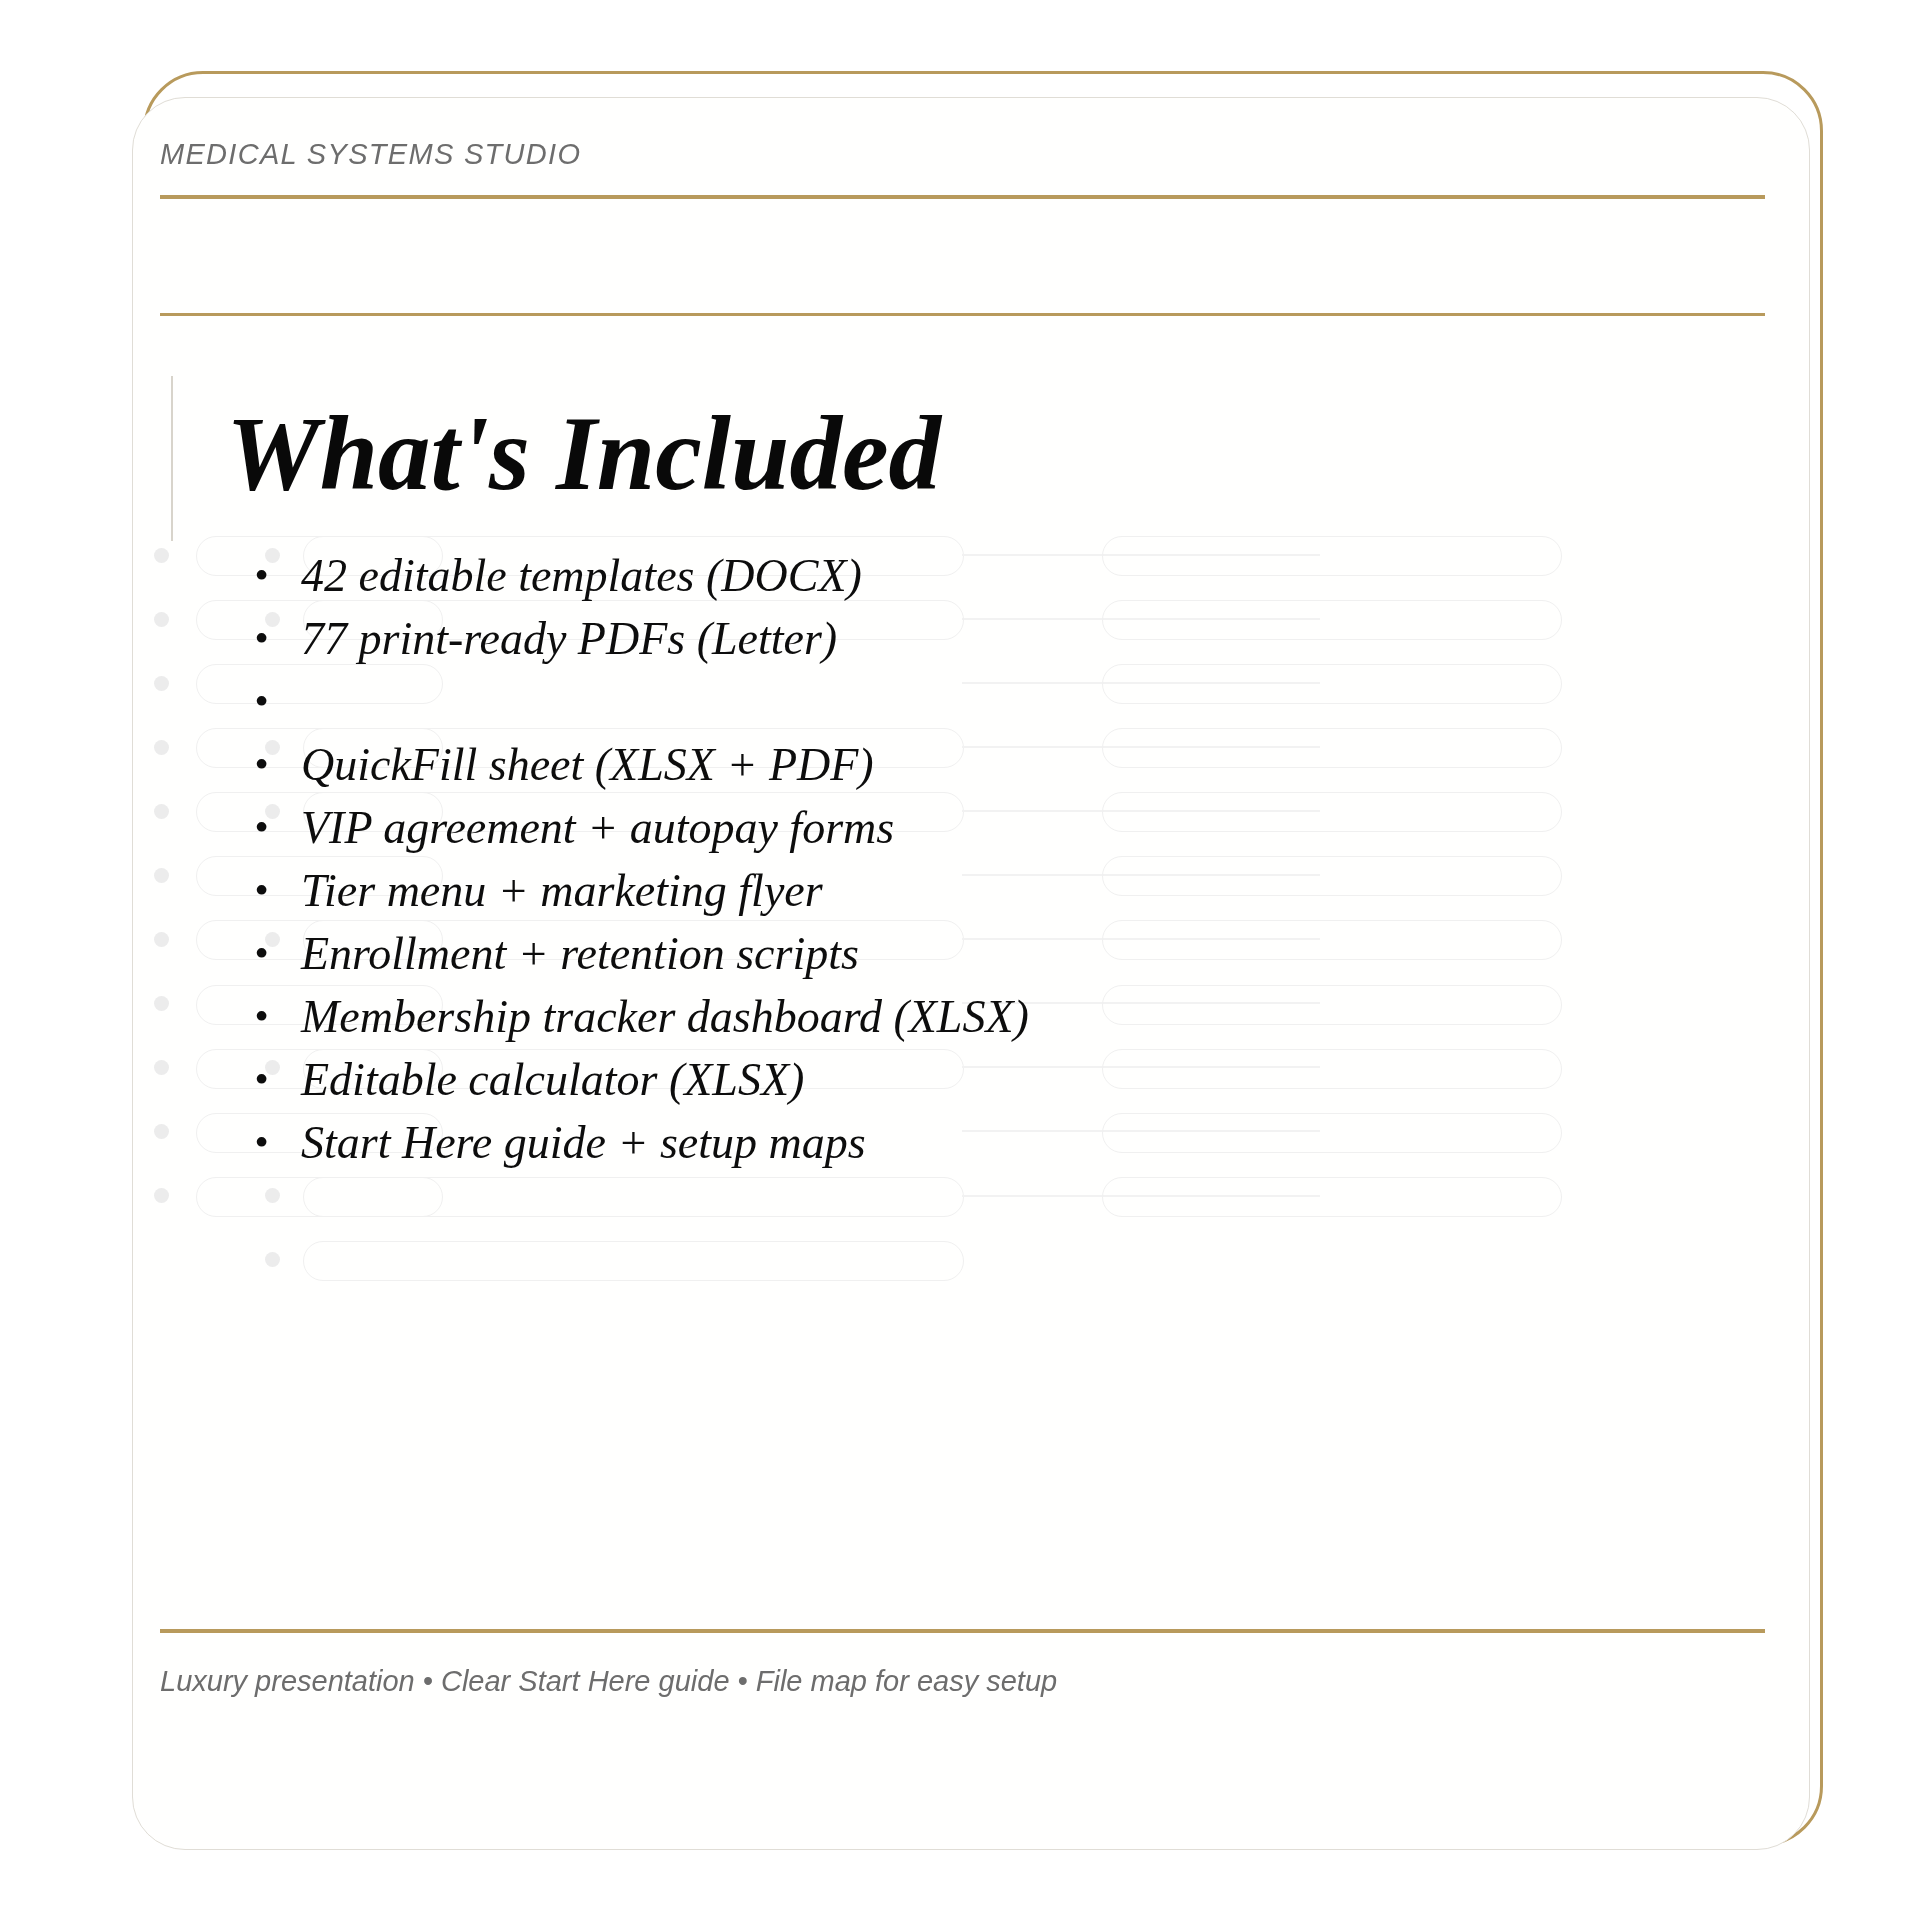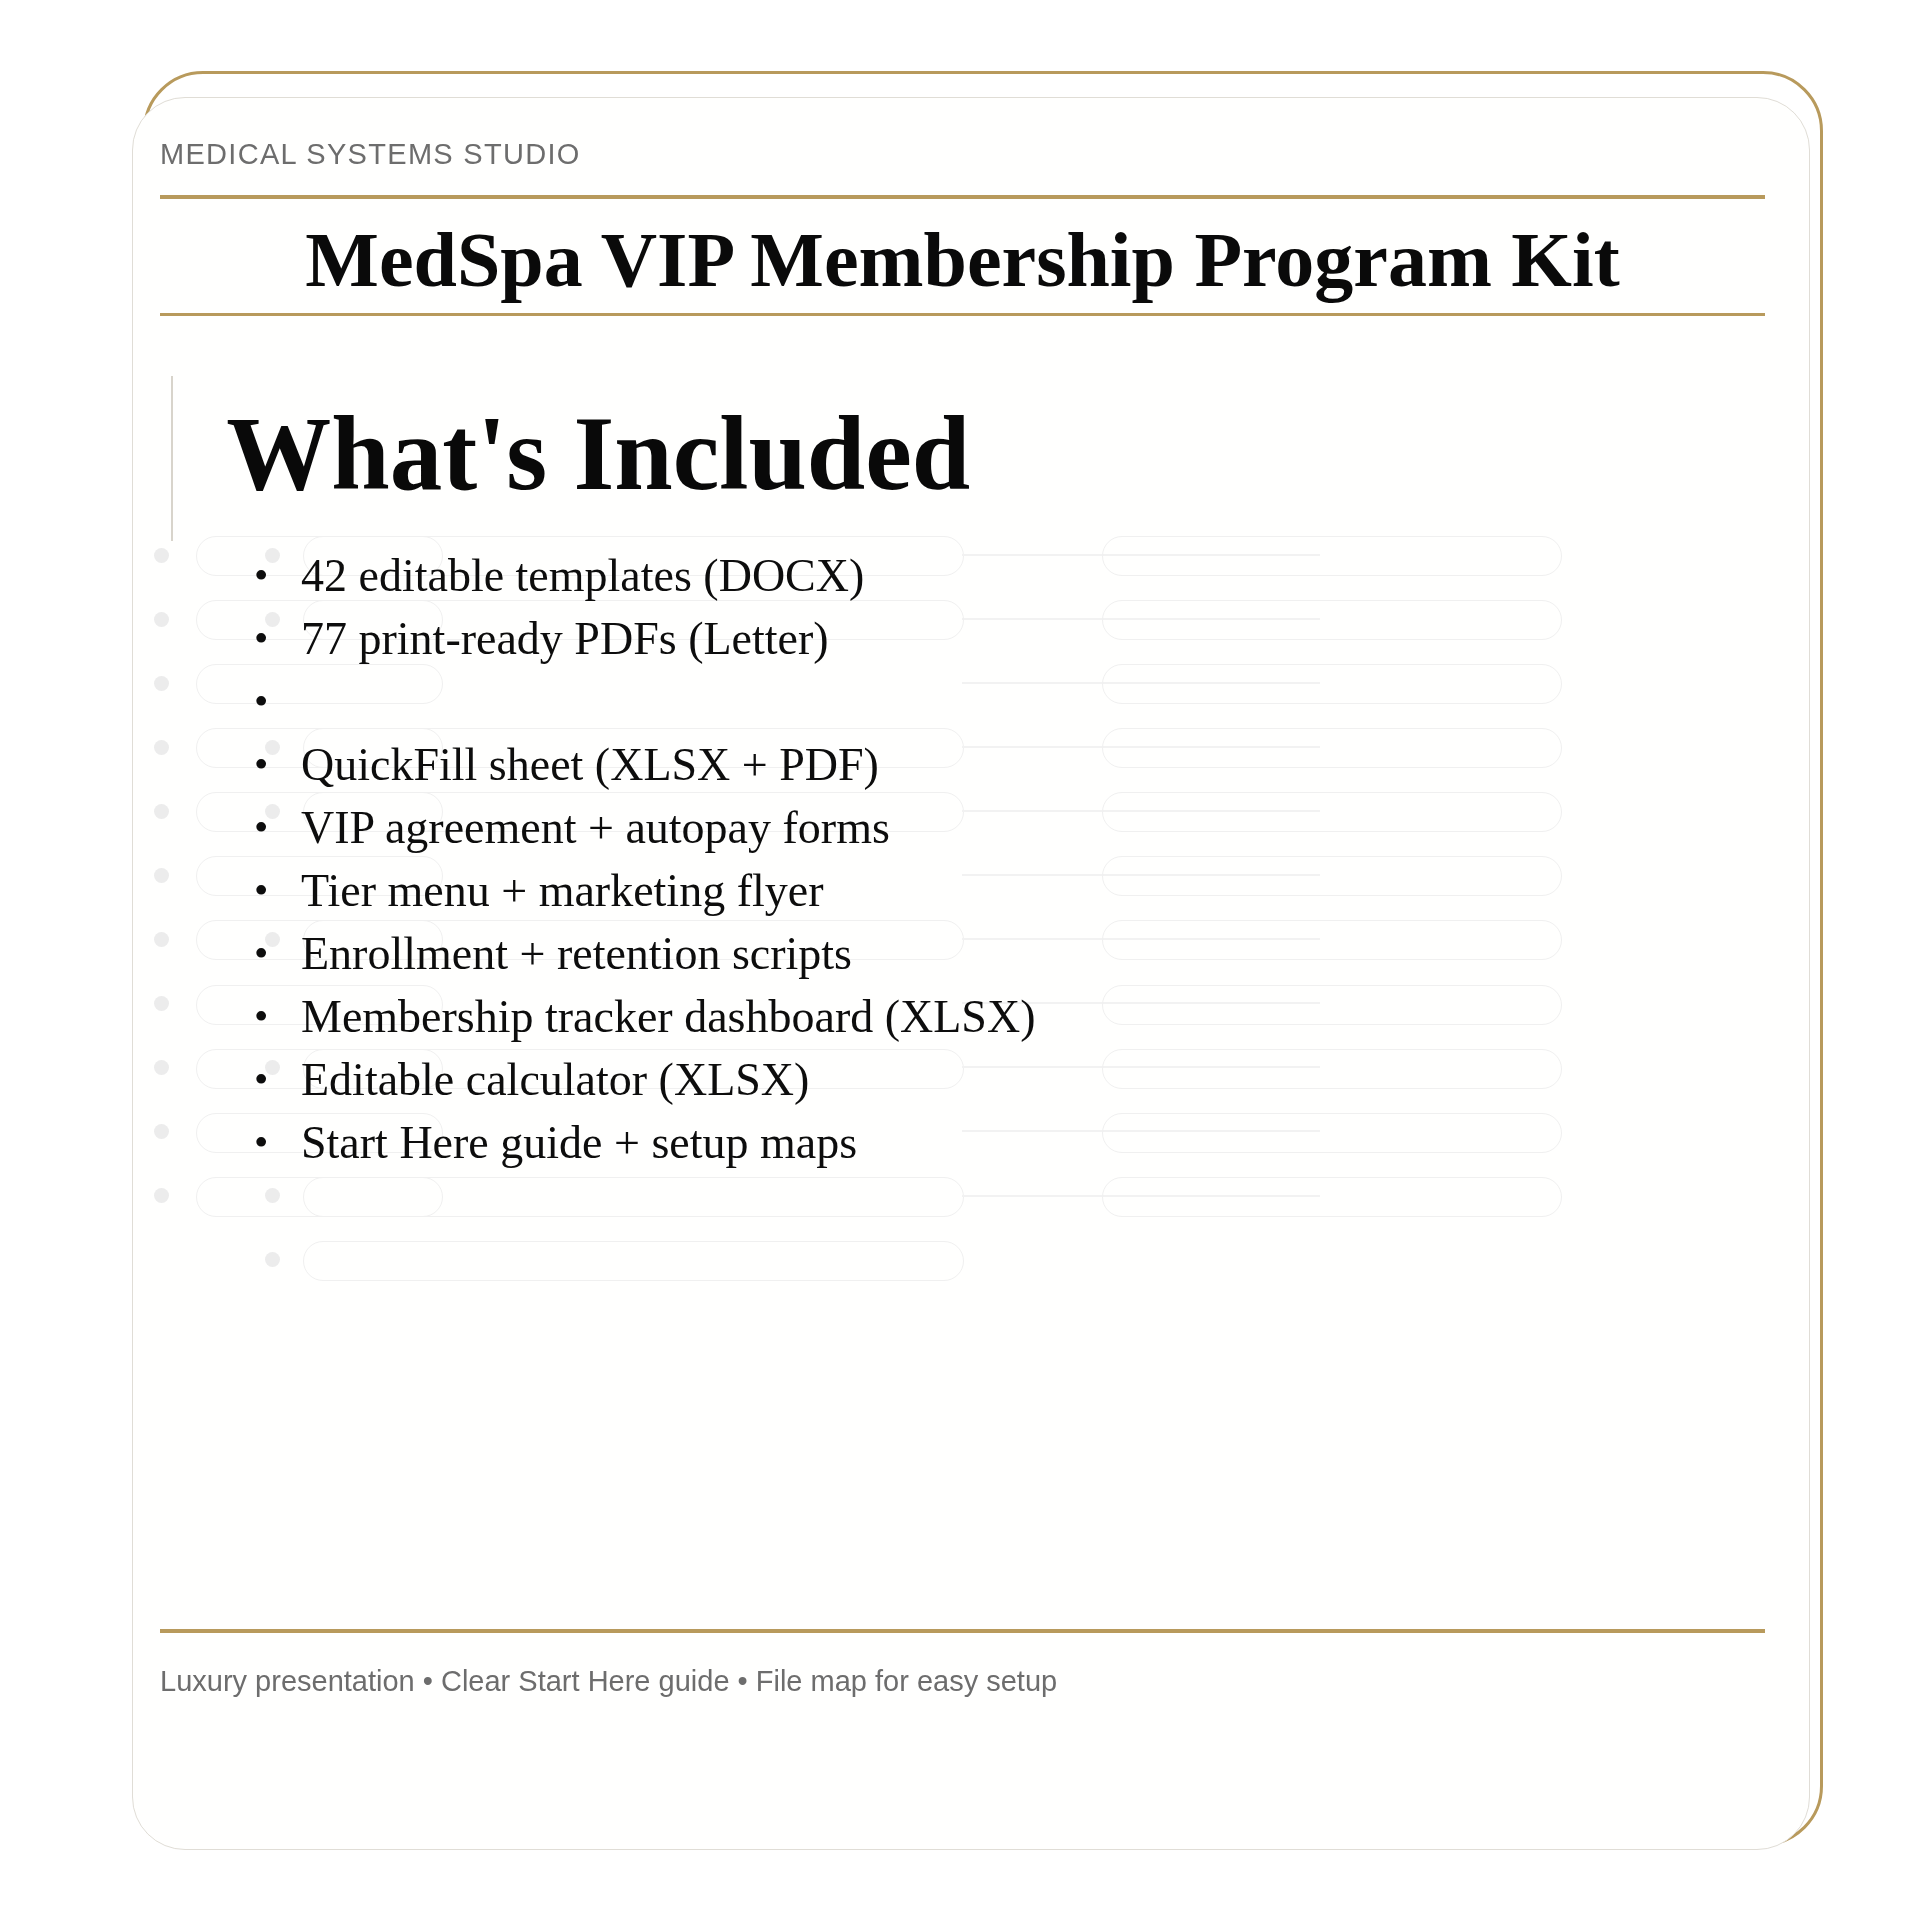--- a/index.html
+++ b/index.html
@@ -14,20 +14,21 @@
     overflow: hidden;
   }
 
   
   .page {
     position: absolute;
     left: 0; top: 0;
     width: 1928px;
     height: 1928px;
     background: #ffffff;
+    font-style: italic;
   }
   .gold-frame {
     position: absolute;
     left: 143px;
     top: 71px;
     width: 1680px;
     height: 1775px;
     border: 3.8px solid #b89a5c;
     border-radius: 60px;
     box-sizing: border-box;
@@ -290,21 +291,20 @@
       <div class="ghost-pill" style="left:36px;  top:1055px; width:245px;"></div>
       <div class="ghost-line" style="left:802px; top:1073px; width:358px;"></div>
       <div class="ghost-pill" style="left:942px;top:1055px; width:458px;"></div>
 
       <div class="ghost-dot" style="left:105px; top:1130px;"></div>
       <div class="ghost-pill" style="left:143px; top:1119px; width:659px;"></div>
     </div>
 
     <div class="eyebrow">MEDICAL SYSTEMS STUDIO</div>
     <div class="rule-top"></div>
-    <div class="title">MedSpa VIP Membership Program Kit</div>
     <div class="rule-under-title"></div>
 
     <div class="heading-wrap">
       <div class="heading-bar"></div>
       <div class="heading-text">What's Included</div>
     </div>
 
     <div class="list">
       <div class="list-item">
         <span class="li-bullet">•</span>

